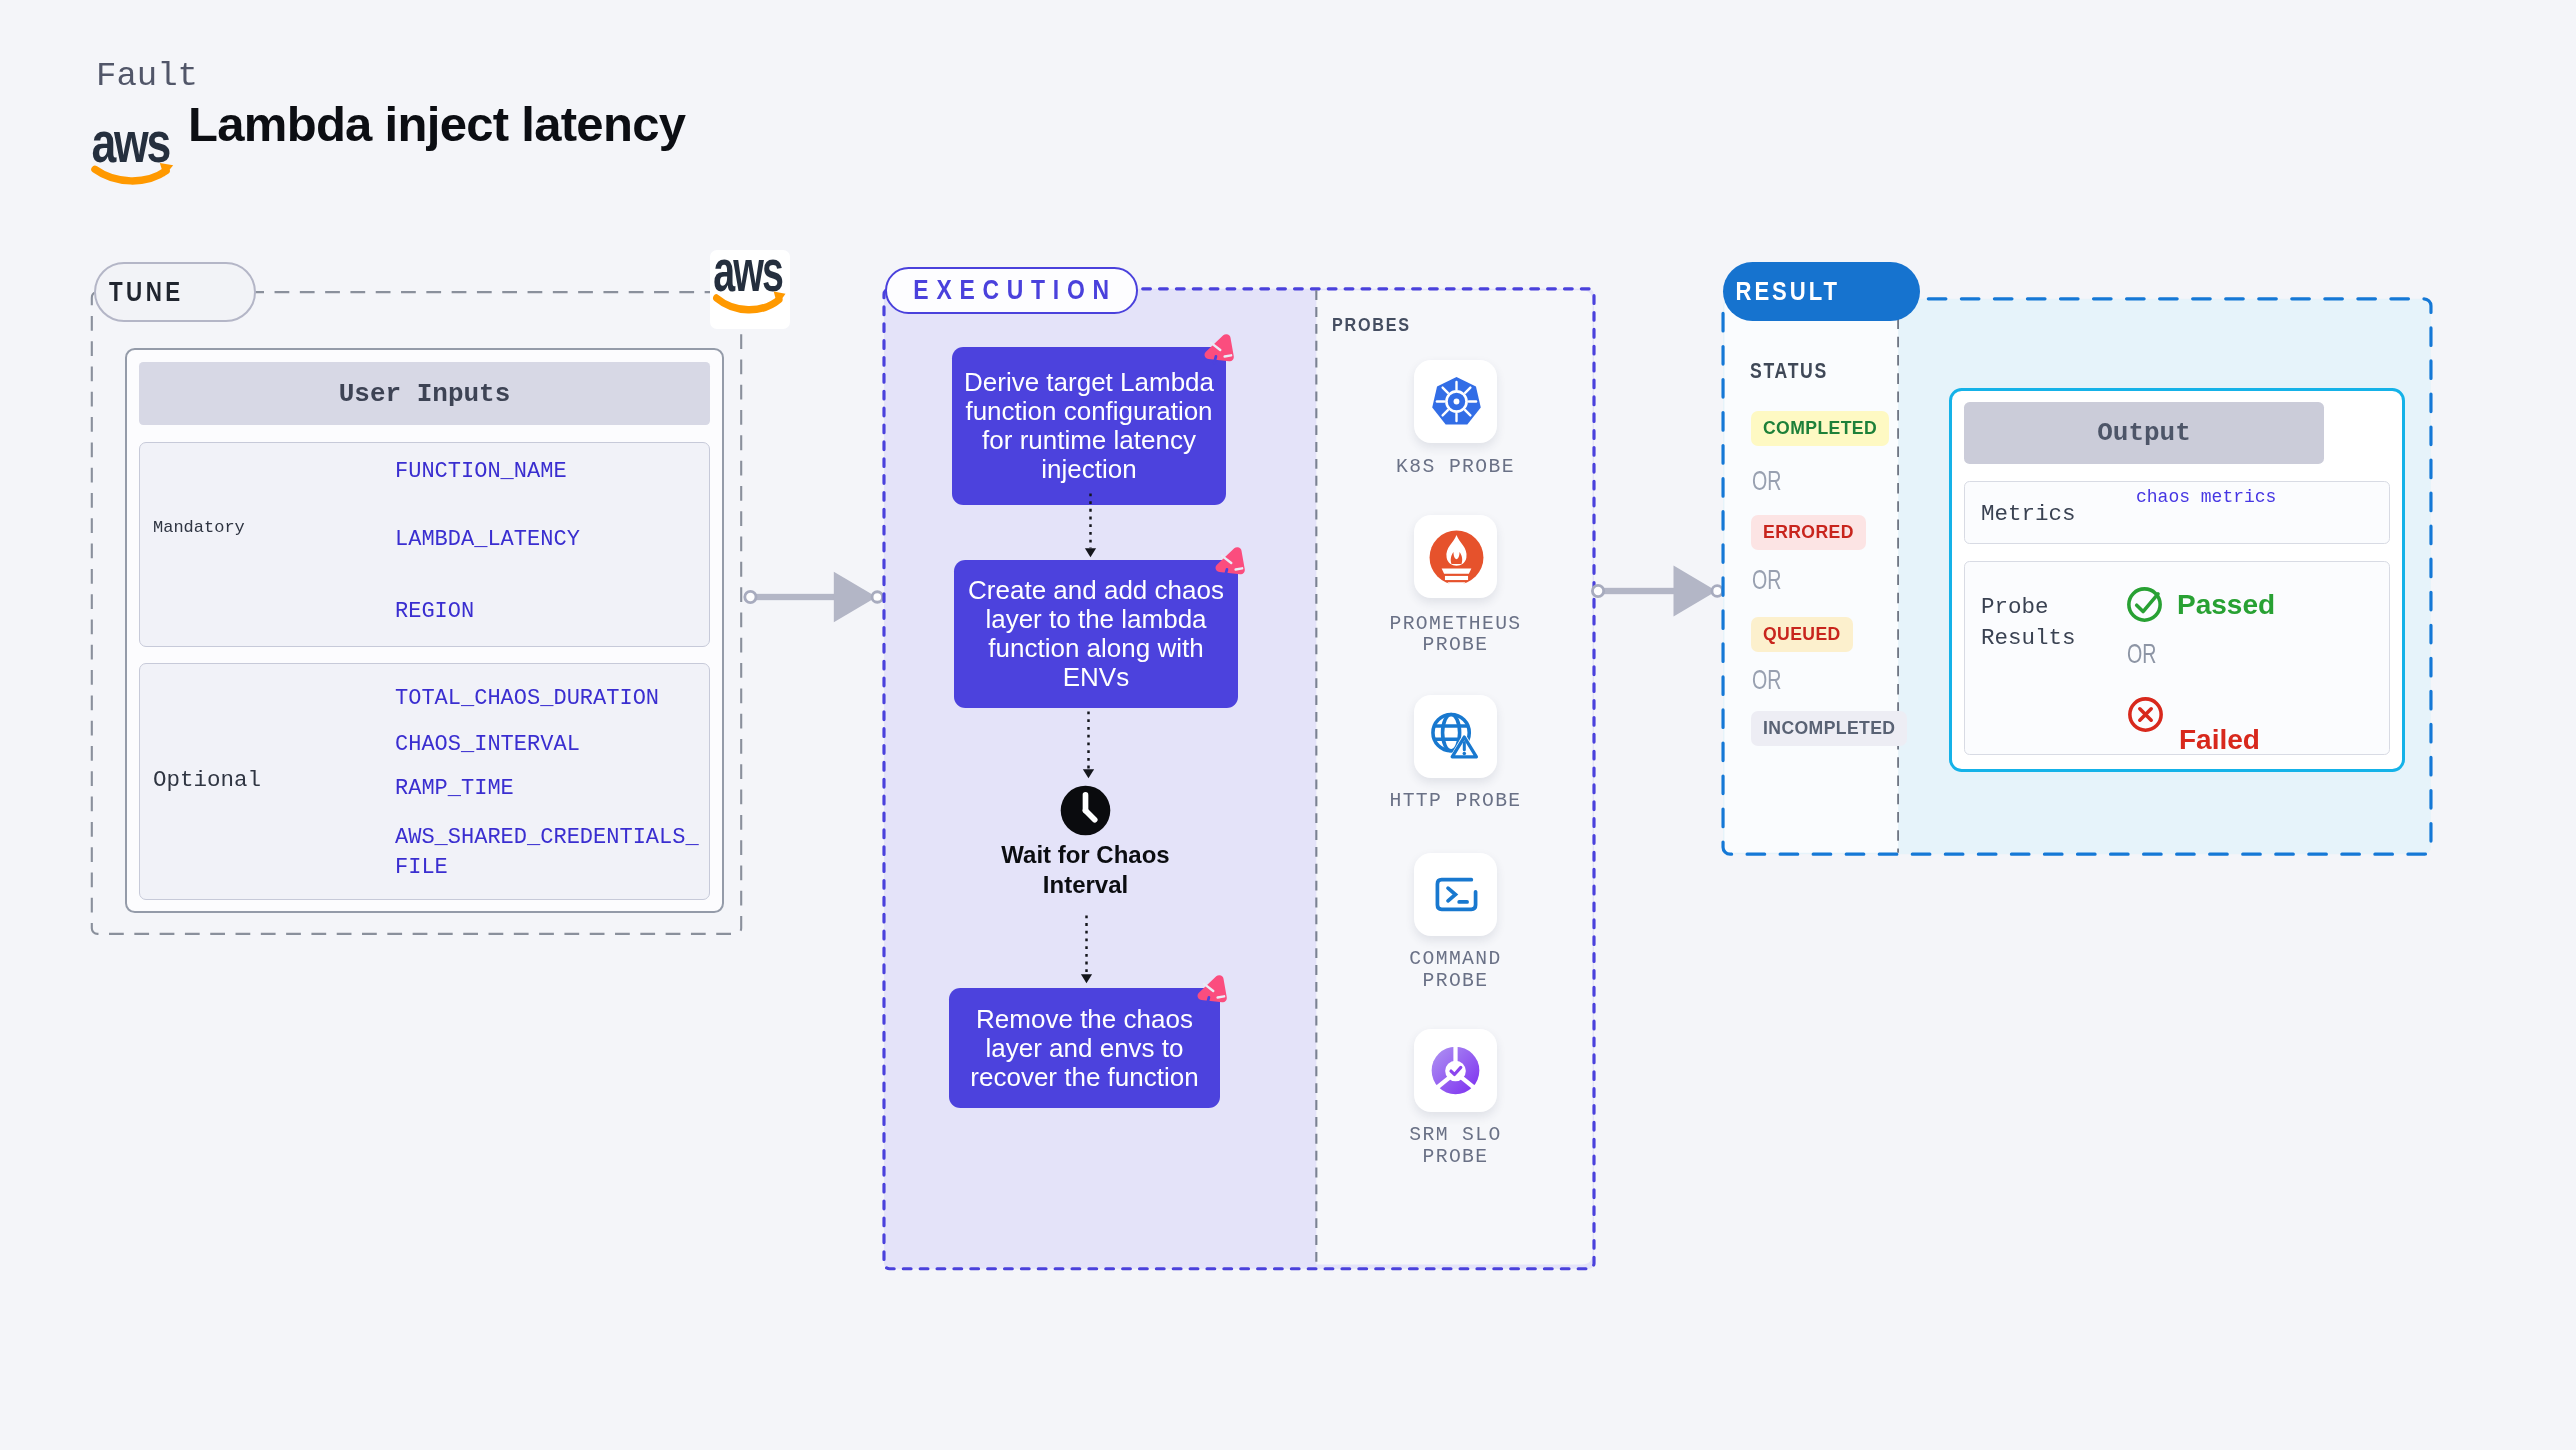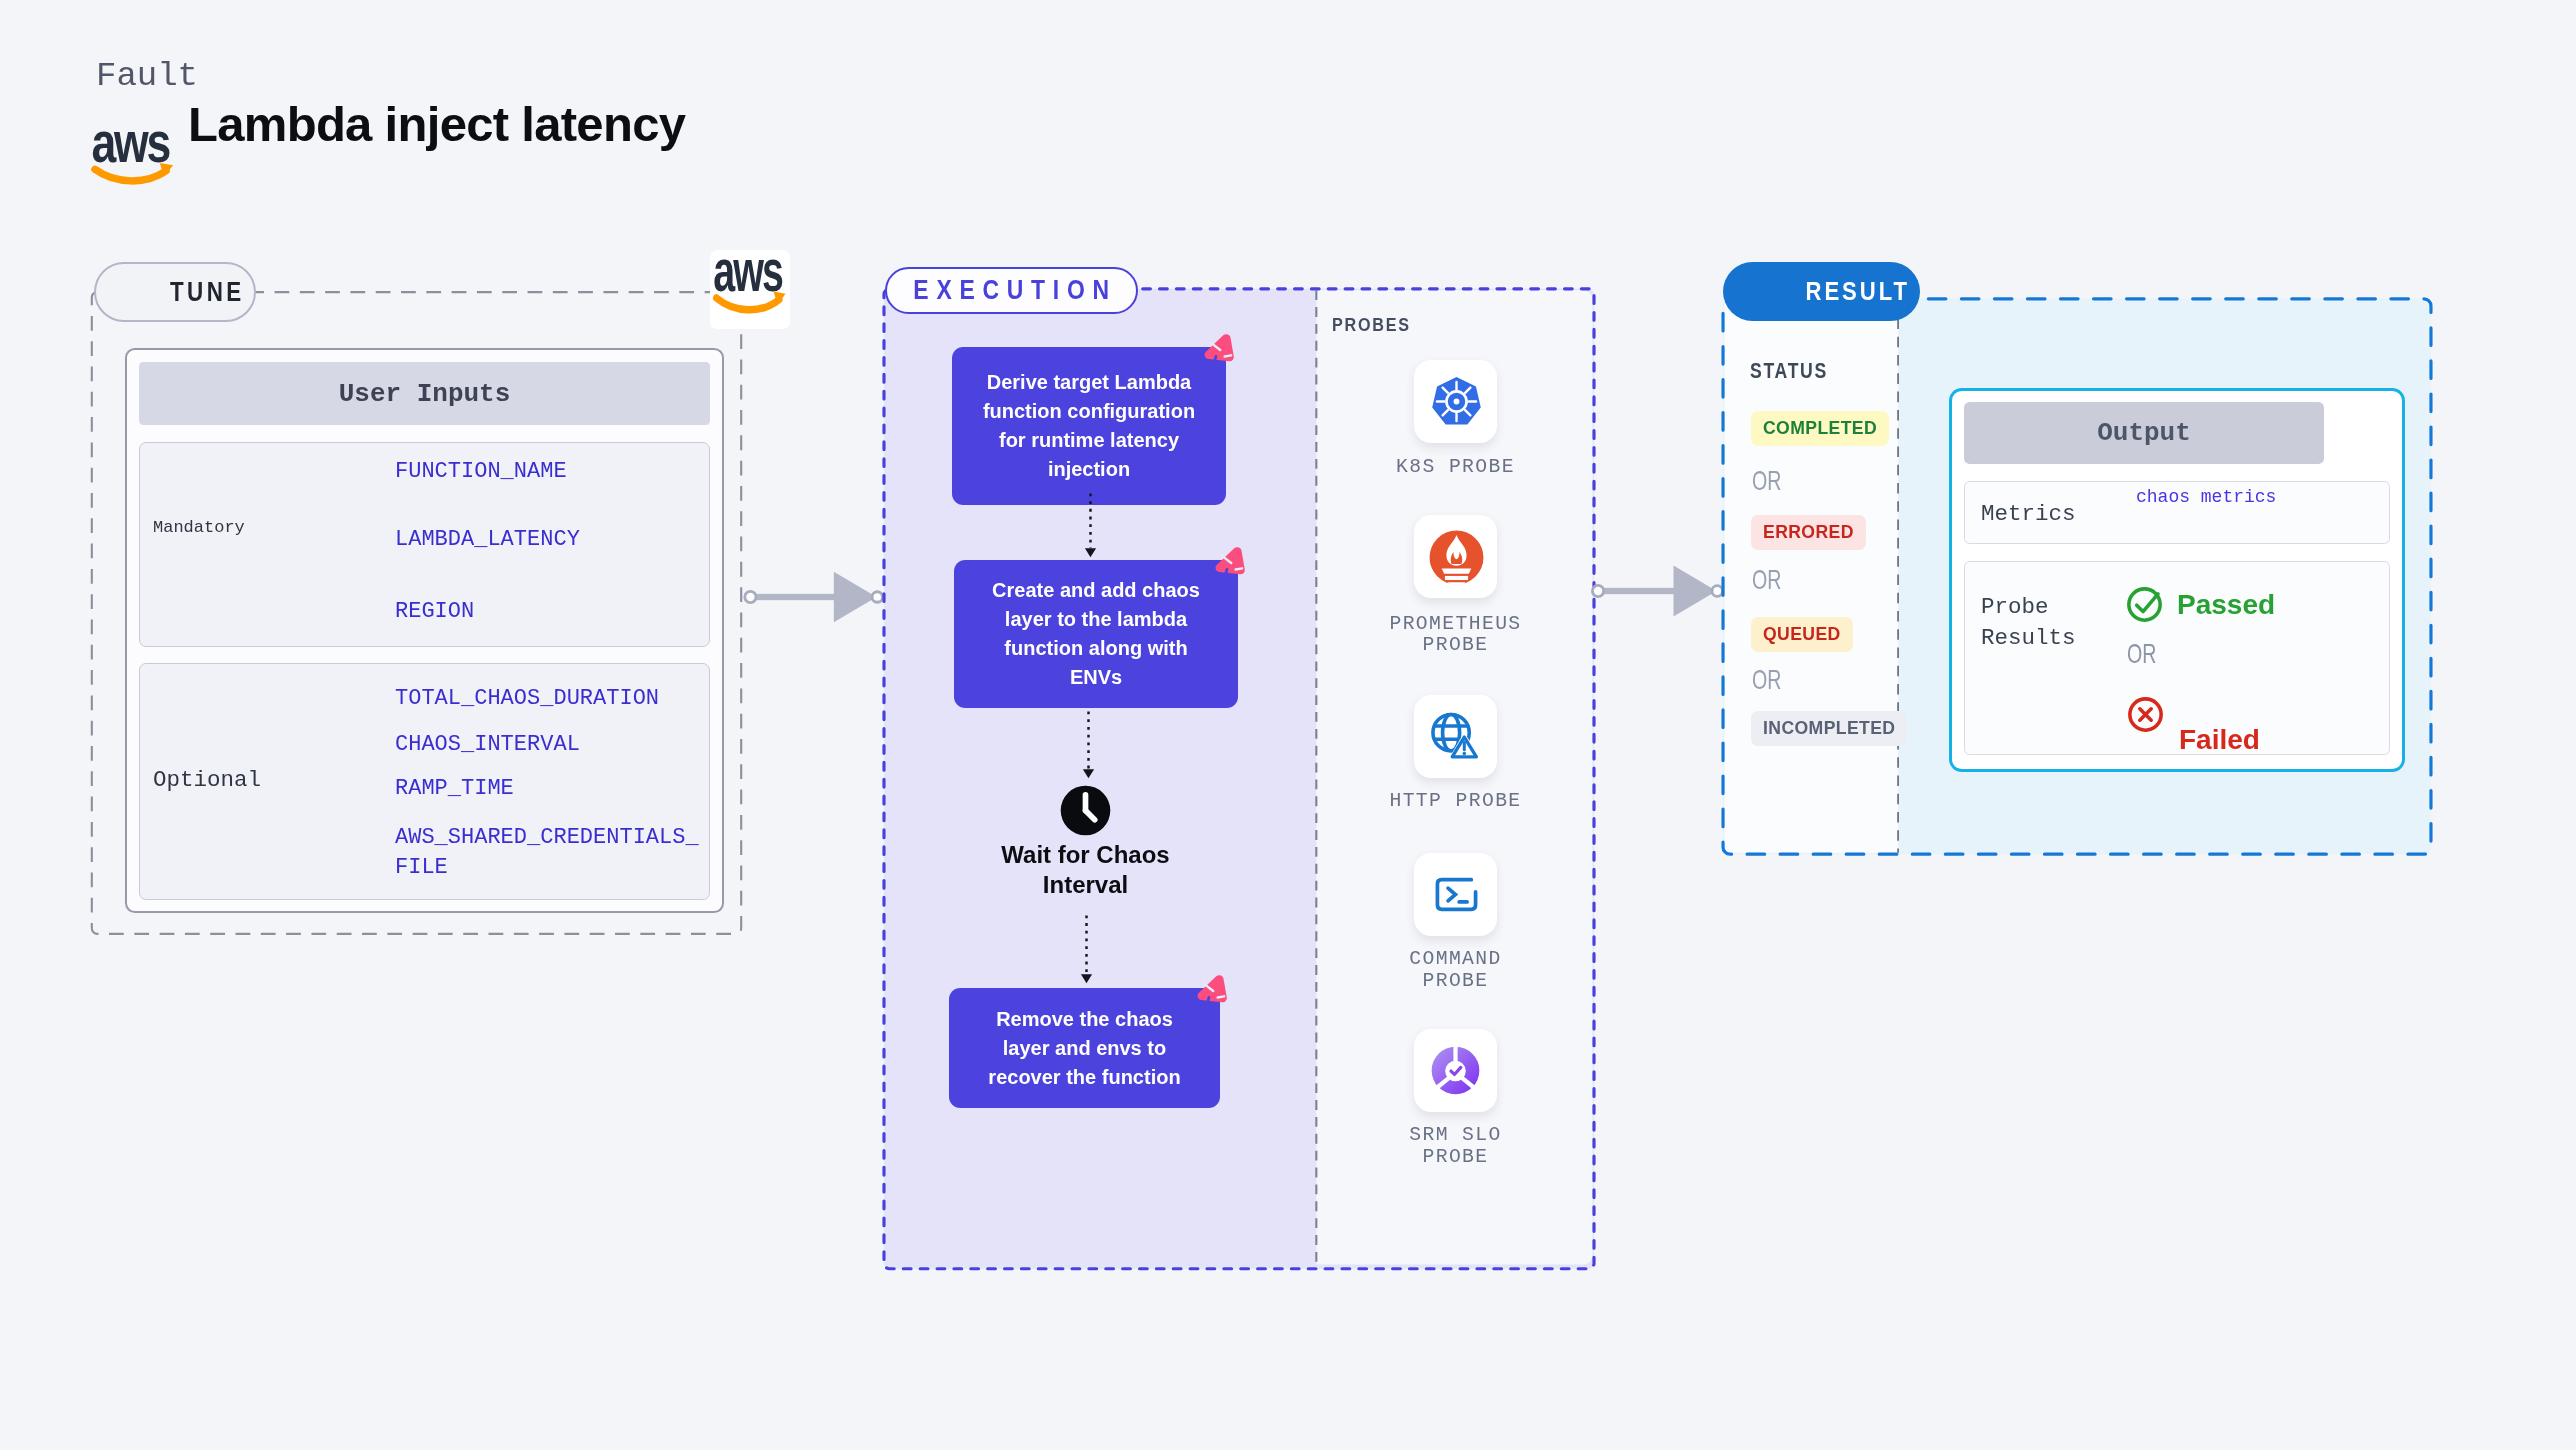--- a/index.html
+++ b/index.html
@@ -1,22 +1,22 @@
 <!DOCTYPE html>
 <html style="font-size:11.3px"><head>
 <meta charset="utf-8">
 <style>
   html,body{margin:0;padding:0;}
   body{width:2576px;height:1451px;background:#f4f5f9;font-family:"Liberation Sans",sans-serif;}
   .abs{position:absolute;}
   #page{position:relative;width:2576px;height:1451px;overflow:hidden;}
   .mono{font-family:"Liberation Mono",monospace;}
-  .pill{display:flex;align-items:center;justify-content:flex-end;font-weight:bold;}
-  .stepbox{background:#4c42dd;border-radius:11.3px;color:#fff;font-weight:bold;
-    font-size:20px;line-height:29px;text-align:center;display:flex;align-items:center;justify-content:center;}
+  .pill{display:flex;align-items:center;justify-content:flex-start;font-weight:bold;}
+  .stepbox{background:#4c42dd;border-radius:11.3px;color:#fff;font-weight:normal;
+    font-size:26px;line-height:29px;text-align:center;display:flex;align-items:center;justify-content:center;}
   .card{background:#fff;border-radius:17px;box-shadow:0 4.2px 9.8px rgba(40,50,80,.10);}
   .plabel{font-family:"Liberation Mono",monospace;font-size:19.7px;letter-spacing:1.4px;color:#6a7186;text-align:center;width:253px;left:1329px;}
   .badge{font-weight:bold;font-size:17.6px;letter-spacing:0.4px;border-radius:7px;display:inline-flex;align-items:center;padding:0 12px;height:35px;}
   .or{font-size:23px;color:#98a0b0;}
   .param{font-family:"Liberation Mono",monospace;font-size:22px;color:#3a2ed0;}
 </style>
 </head>
 <body>
 <div id="page">
 

